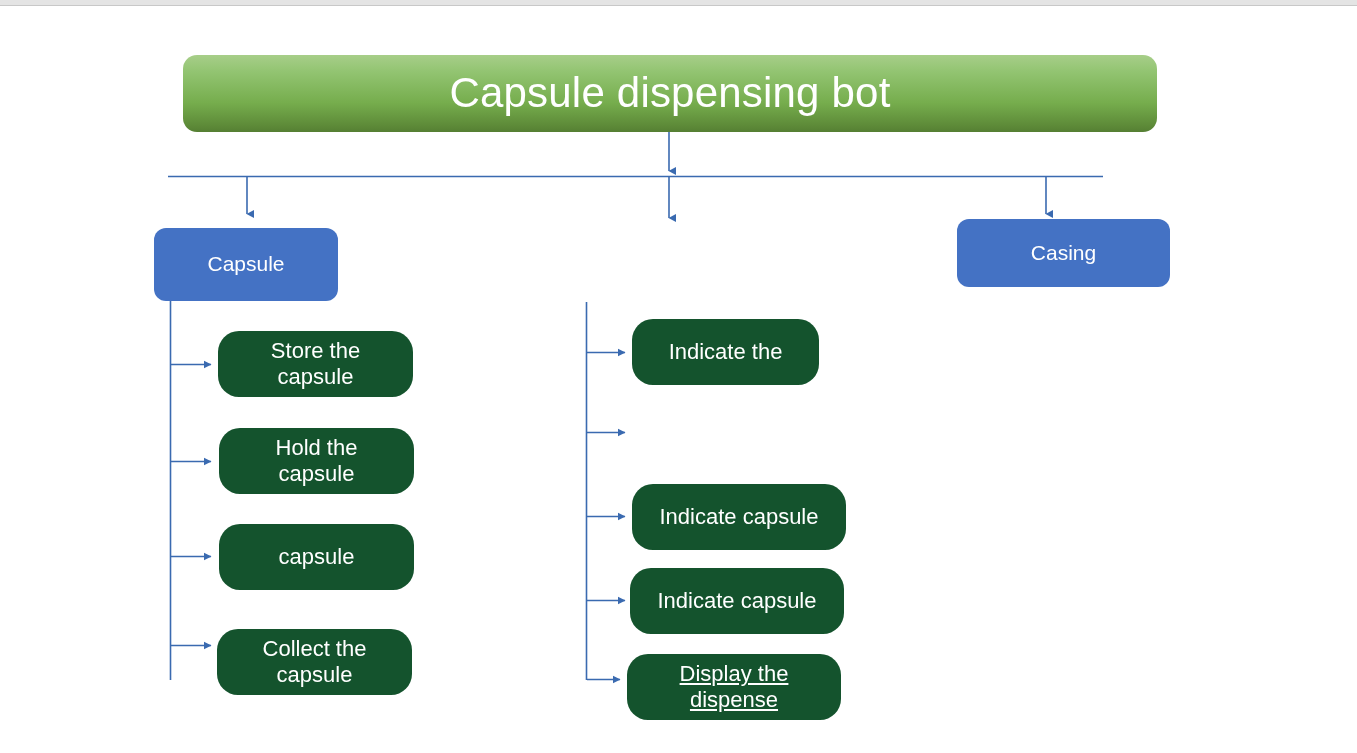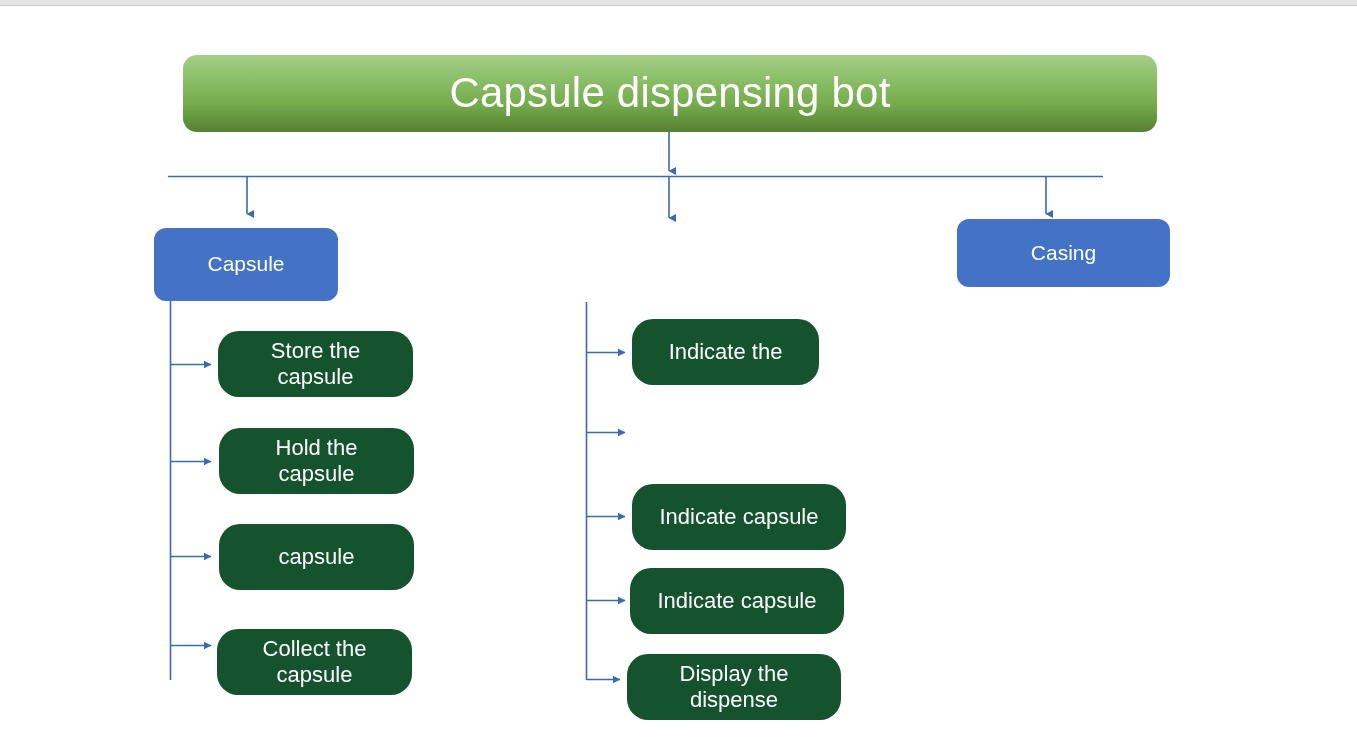--- a/index.html
+++ b/index.html
@@ -166,20 +166,20 @@
       <span class="ln">Indicate capsule</span>
     </span>
   </div>
 
   <div class="node node-leaf" style="left:630px; top:561px; width:214px; height:66px;">
     <span class="leaf-text">
       <span class="ln">Indicate capsule</span>
     </span>
   </div>
 
-  <div class="node node-leaf" style="left:627px; top:647px; width:214px; height:66px;">
+  <div class="node node-leaf" style="left:627px; top:647px; width:214px; height:66px;text-decoration:underline;">
     <span class="leaf-text">
       <span class="ln">Display the</span>
       <span class="ln">dispense</span>
     </span>
   </div>
 
 </div>
 
 </body></html>

